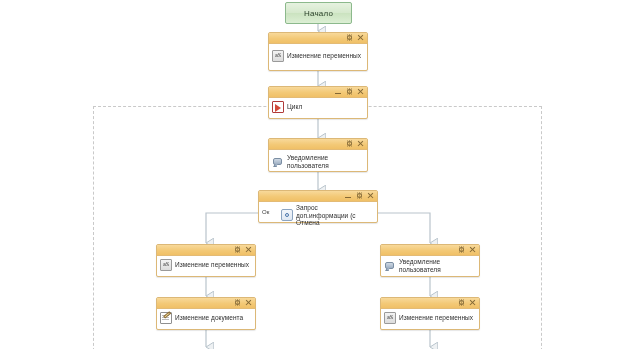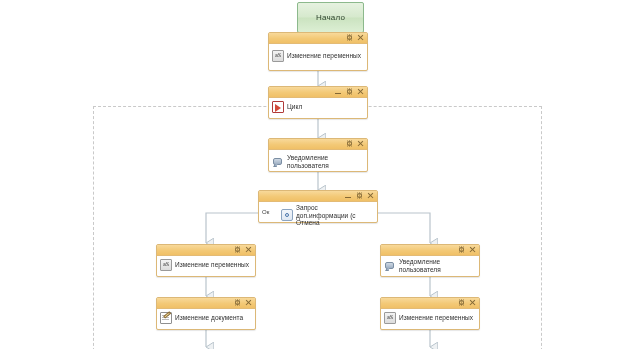--- a/index.html
+++ b/index.html
@@ -272,21 +272,21 @@
       <line x1="430" y1="277" x2="430" y2="296" marker-end="url(#arrowhead)"></line>
 
       <line x1="206" y1="330" x2="206" y2="347" marker-end="url(#arrowhead)"></line>
 
       <line x1="430" y1="330" x2="430" y2="347" marker-end="url(#arrowhead)"></line>
     </g>
   </svg>
 
   <div class="group-frame" style="left:93px; top:106px; width:449px; height:250px;"></div>
 
-  <div class="start-node" style="left:297px; top:2px; width:67px; height:31px;">
+  <div class="start-node" style="left:285px; top:2px; width:67px; height:22px;">
     <span>Начало</span>
   </div>
 
   <div class="node" style="left:268px; top:32px; width:100px; height:39px;">
     <div class="titlebar">
       <span class="btn btn-gear"></span>
       <span class="btn btn-close"></span>
     </div>
     <div class="body" style="padding-top:6px;">
       <span class="glyph glyph-vars">a%</span>

